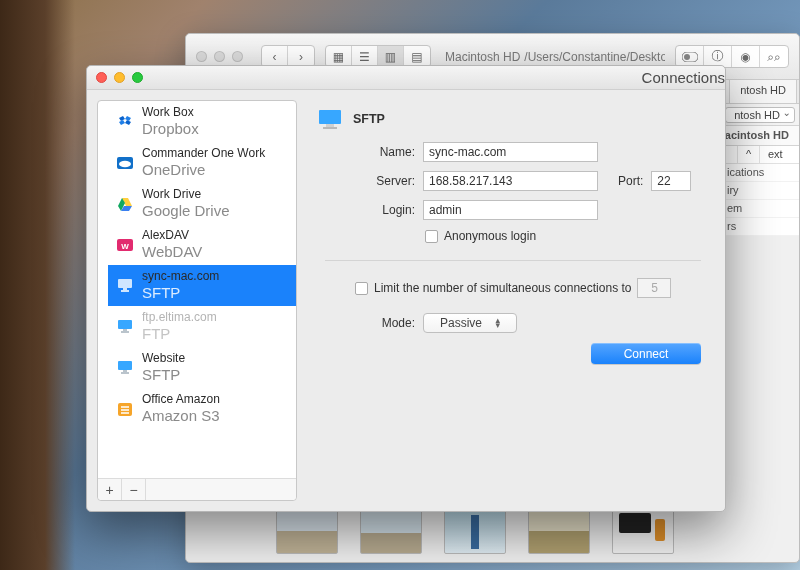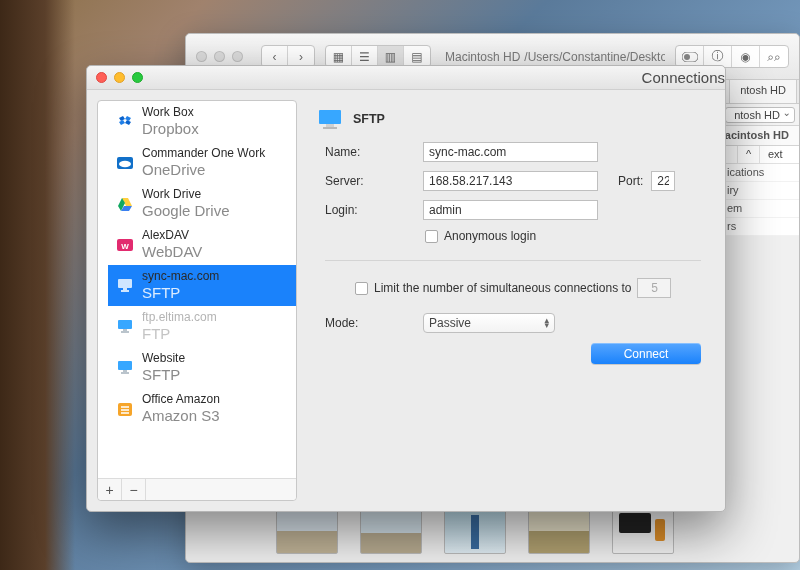--- a/index.html
+++ b/index.html
@@ -164,47 +164,47 @@
     flex:1; background:#ececec;
     display:flex; flex-direction:column;
     padding: 4px 6px 0 6px;
   }
   .form-header { display:flex; align-items:center; gap:10px; padding:4px 4px 12px 4px; }
   .form-header .proto-icon { width:26px; height:22px; }
   .form-header .proto-name { font-size:12.5px; font-weight:600; color:#333; }
 
   .form-rows { display:flex; flex-direction:column; gap:9px; padding-left:12px; padding-right:8px;}
   .frow2 { display:flex; align-items:center; gap:8px; }
-  .lbl { width:90px; text-align:left; font-size:12px; color:#333; }
+  .lbl { width:90px; text-align:right; font-size:12px; color:#333; }
   input[type=text], input[type=password] {
     height:20px; border:1px solid #bfbfbf; background:#fff;
     font-size:12px; padding:0 5px; color:#333;
     font-family: inherit;
   }
   input[type=text]:disabled { background:#f3f3f3; color:#aaa;}
   .name-field { width:175px; }
   .server-field { width:175px; }
-  .port-field { width:24px; }
+  .port-field { width:40px; }
   .login-field { width:175px; }
   .pass-field { width:215px; }
   .path-field { width:260px; }
   .port-lbl { font-size:12px; color:#333; margin-left:12px;}
   .keybtn {
     width:26px; height:20px; border:1px solid #bfbfbf; border-radius:3px;
     background:linear-gradient(#fff,#f0f0f0); display:flex; align-items:center; justify-content:center;
     font-size:12px; color:#444;
   }
   .cbx { width:13px; height:13px; border:1px solid #aaa; border-radius:2px; background:#fff; display:inline-block; flex-shrink:0;}
   .cbx-row { padding-left:100px; display:flex; align-items:center; gap:6px; font-size:12px; color:#333;}
   .divider { height:1px; background:#d4d4d4; margin:8px 0 8px 0;}
   .limit-row { display:flex; align-items:center; gap:6px; font-size:12px; color:#333; padding-left:30px;}
   .limit-field { width:34px; text-align:center;}
   .select {
-    height:20px; width:132px; border:1px solid #bfbfbf; border-radius:4px;
-    background:linear-gradient(#fff,#f3f3f3); font-size:12px; padding:0 5px;
+    height:20px; width:94px; border:1px solid #bfbfbf; border-radius:4px;
+    background:linear-gradient(#fff,#f3f3f3); font-size:12px; padding:0 16px;
     display:flex; align-items:center; justify-content:space-between; color:#444;
   }
   .select .chev { font-size:9px; color:#666; line-height:0.6;}
   .footer-row { display:flex; justify-content:flex-end; padding:10px 8px 0 0;}
   .connect-btn {
     width:110px; height:21px; border:none; border-radius:4px;
     background: linear-gradient(#56a6ff, #1a82fb);
     color:#fff; font-size:12px;
     box-shadow: 0 1px 0 rgba(0,0,0,0.15), inset 0 1px 0 rgba(255,255,255,0.3);
   }

